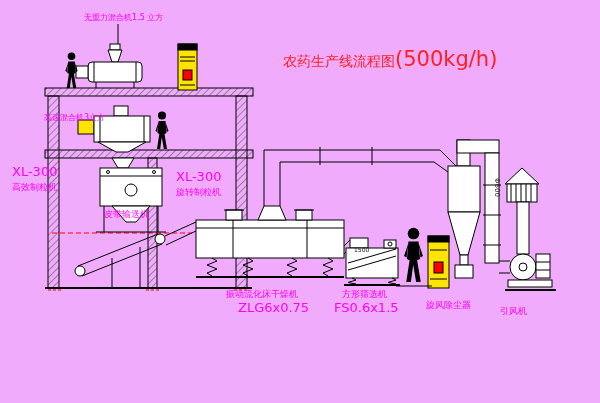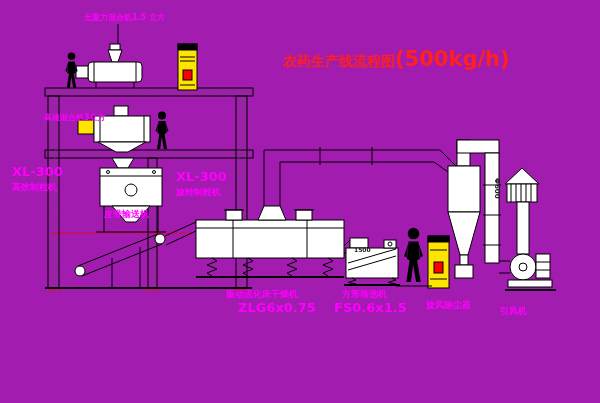--- a/index.html
+++ b/index.html
@@ -1,17 +1,17 @@
 <!DOCTYPE html>
 <html><head>
 <meta charset="utf-8">
 <style>
   html,body{margin:0;padding:0;background:#fff;}
-  .canvas{position:relative;width:600px;height:403px;background:#a21caf;overflow:hidden;
-          font-family:"DejaVu Sans", sans-serif;font-weight:bold;}
+  .canvas{position:relative;width:600px;height:403px;background:#f0abfc;overflow:hidden;
+          font-family:"DejaVu Sans", sans-serif;}
   svg{display:block;}
   text{font-family:"DejaVu Sans", sans-serif;}
 </style>
 </head>
 <body>
 
 <div class="canvas">
 <svg width="600" height="403" viewBox="0 0 600 403">
   <defs>
     <pattern id="hatch" width="5" height="5" patternUnits="userSpaceOnUse" patternTransform="rotate(45)">

